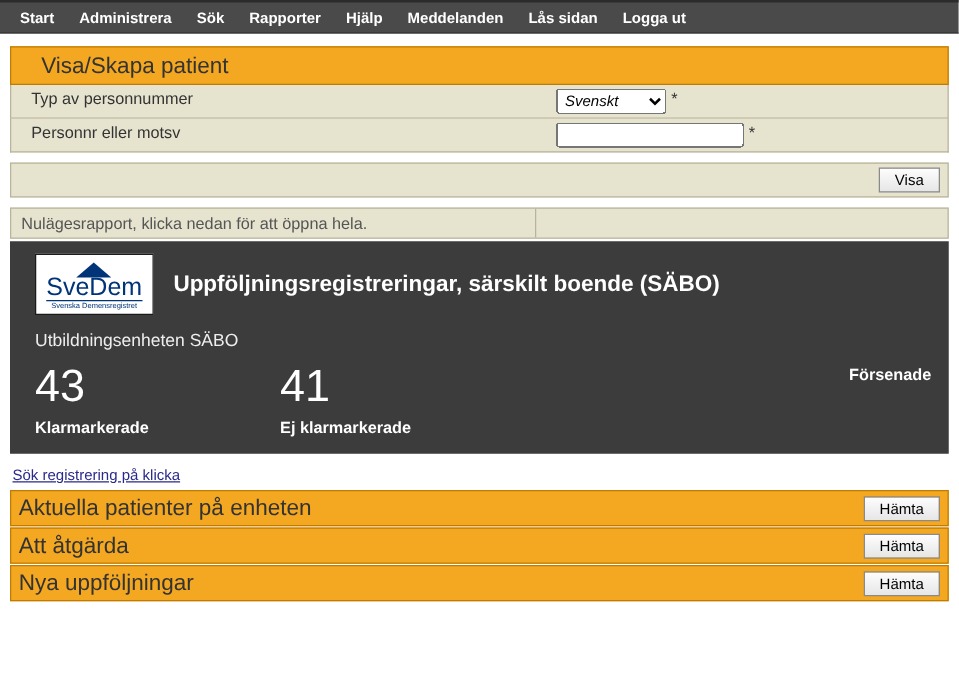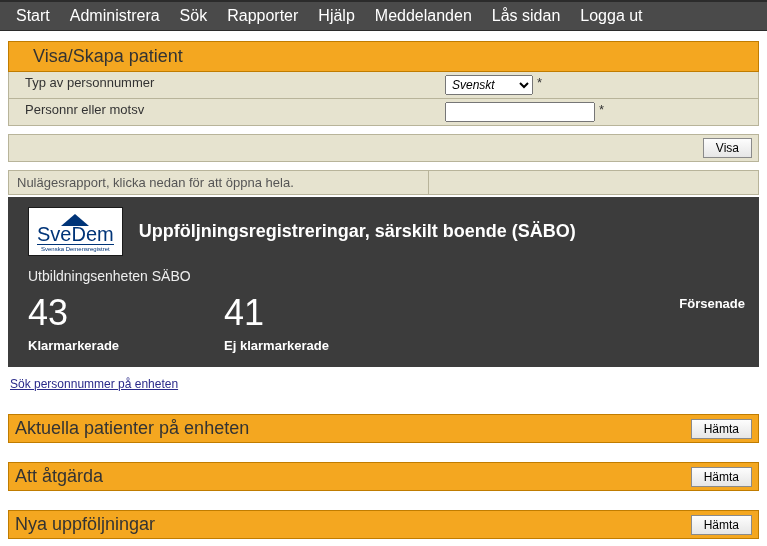--- a/index.html
+++ b/index.html
@@ -13,24 +13,24 @@
   }
   .menubar {
     background: #4a4a4a;
     display: flex;
     padding: 3px 6px;
     border-top: 2px solid #2b2b2b;
     border-bottom: 1px solid #2b2b2b;
   }
   .menubar-item {
     color: #fff;
-    font-weight: normal;
+    font-weight: bold;
     padding: 2px 10px;
     cursor: pointer;
-    font-size: 16px;
+    font-size: 12px;
   }
   .page {
     padding: 6px 8px 10px 8px;
     background: #fff;
   }
   .section-header {
     background: #f4a720;
     border: 1px solid #c07c00;
     padding: 4px 24px;
     font-size: 18px;
@@ -120,21 +120,21 @@
     font-size:12px;
     margin:10px 0 4px 2px;
     cursor:pointer;
   }
   .action-bar {
     background:#f4a720;
     border:1px solid #c07c00;
     display:flex;
     align-items:flex-end;
     padding:3px 6px;
-    margin-top:19px;
+    margin-top:1px;
   }
   .action-bar .title {
     flex:1;
     font-size:18px;
     color:#333;
   }
 </style>
 </head>
 <body>
 
@@ -195,21 +195,21 @@
       <div>
         <div class="stat-val">41</div>
         <div class="stat-lbl">Ej klarmarkerade</div>
       </div>
       <div class="stat-right">
         <div class="stat-lbl">Försenade</div>
       </div>
     </div>
   </div>
 
-  <a class="search-link">Sök personnummer på enheten</a>
+  <a class="search-link">Sök registrering på klicka</a>
 
   <div class="action-bar">
     <div class="title">Aktuella patienter på enheten</div>
     <button class="btn">Hämta</button>
   </div>
 
   <div class="action-bar">
     <div class="title">Att åtgärda</div>
     <button class="btn">Hämta</button>
   </div>

